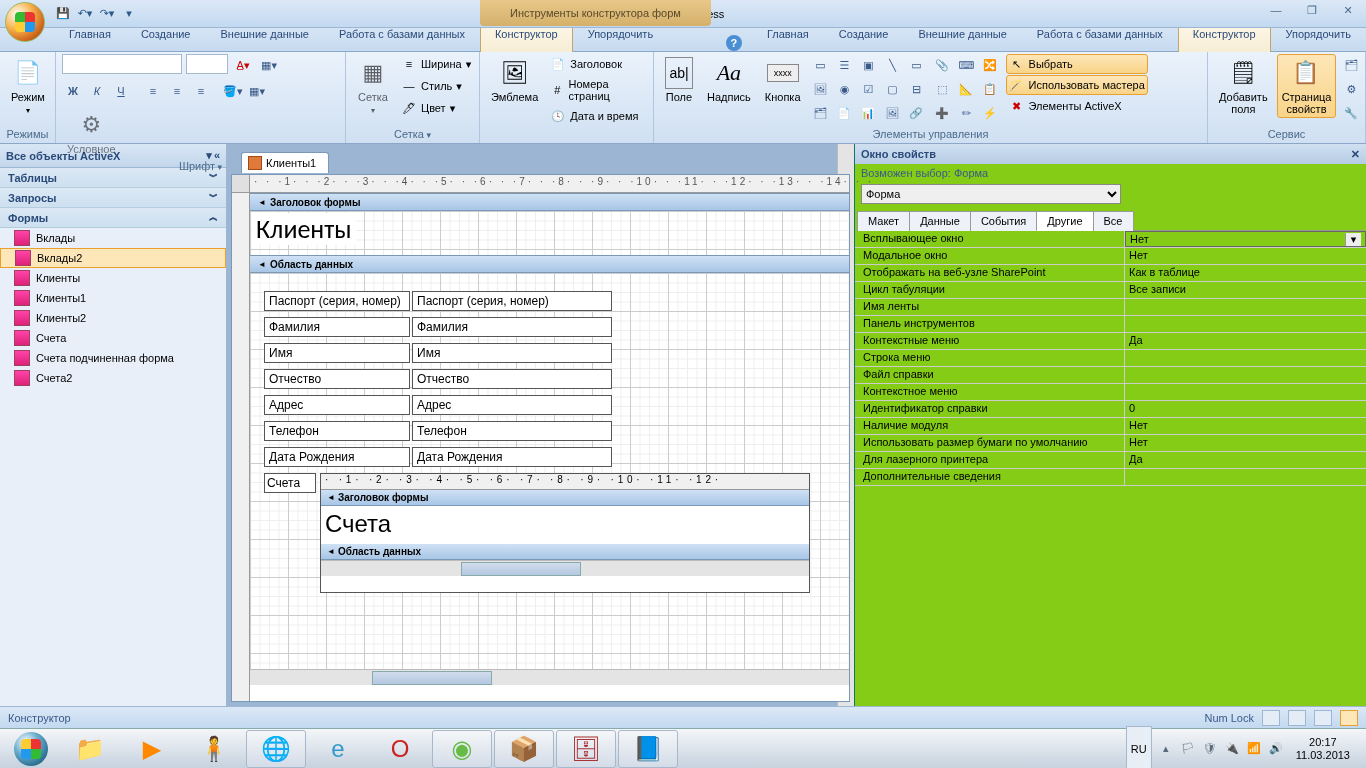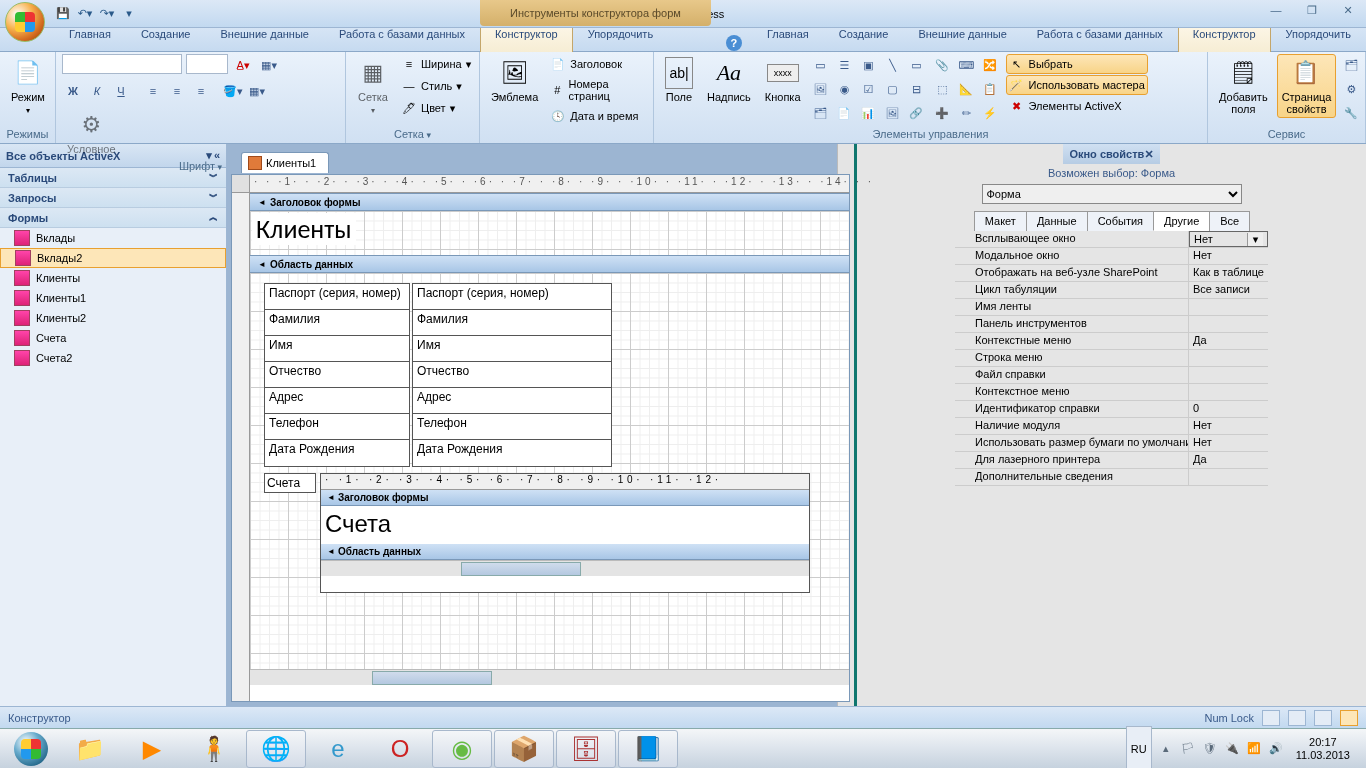--- a/index.html
+++ b/index.html
@@ -65,47 +65,47 @@
 .section-bar::before{content:"◄"; font-size:8px; margin-right:4px;}
 .grid-surf{ margin-left:18px; background-image:
   linear-gradient(#ccc 1px, transparent 1px),
   linear-gradient(90deg,#ccc 1px, transparent 1px),
   linear-gradient(#eee 1px, transparent 1px),
   linear-gradient(90deg,#eee 1px,transparent 1px);
   background-size: 38px 38px,38px 38px, 9.5px 9.5px,9.5px 9.5px;
   position:relative;
 }
 .form-title{position:absolute; left:2px; top:2px; font-size:26px; font-family:Calibri,sans-serif; background:#fff; padding:0 4px;}
-.fldrow{position:absolute; left:14px; height:28px; display:flex;}
+.fldrow{position:absolute; left:14px; height:28px; display:flex;align-items:flex-end;}
 .fldlabel{width:146px; border:1px solid #555; background:#fff; padding:2px 4px; font-size:12px; overflow:hidden;}
 .fldctrl{width:200px; border:1px solid #555; background:#fff; padding:2px 4px; margin-left:2px; font-size:12px;}
 .subform-lbl{position:absolute; left:14px; width:52px; border:1px solid #555; background:#fff; padding:2px; font-size:12px;}
 .subform-box{position:absolute; border:1px solid #555; background:#fff;}
 .sub-ruler{height:16px;background:#f0f0f0;border-bottom:1px solid #999;position:relative;overflow:hidden;}
 .sub-ruler::before{content:"· ·1· ·2· ·3· ·4· ·5· ·6· ·7· ·8· ·9· ·10· ·11· ·12·"; letter-spacing:3.8px; font-size:10px; position:absolute; left:4px; top:0; white-space:nowrap;}
 .sub-section{height:16px;background:linear-gradient(#cfe1f5,#a8c6e6);border-bottom:1px solid #7a98b8;padding-left:6px;font-weight:bold;font-size:10px;display:flex;align-items:center;}
 .sub-section::before{content:"◄";font-size:8px;margin-right:3px;}
 .sub-title{font-size:24px; padding:4px;}
 .hscroll{height:16px;background:#e4e4e4;border-top:1px solid #bbb;display:flex;align-items:center;}
 .hscroll-thumb{height:14px; width:120px; margin-left:140px; background:linear-gradient(#d0dcec,#b4c8e0); border:1px solid #8aa;}
 .vscroll{position:absolute; right:0; top:0; bottom:0; width:17px; background:#e4e4e4; border-left:1px solid #bbb;}
 
 
-.propsheet{ width:512px; background:#e5e5e5; border-left:3px solid #0f766e; display:flex; flex-direction:column;align-items:center;}
+.propsheet{ width:512px; background:#84cc16; border-left:1px solid #0f766e; display:flex; flex-direction:column;}
 .prop-hdr{height:20px;background:linear-gradient(#d0e0f2,#b6ccE4); padding:0 6px; display:flex; align-items:center; font-weight:bold; color:#2a4a7a;}
 .prop-hdr .x{margin-left:auto; cursor:pointer;}
 .prop-sub{padding:3px 6px; color:#3a5a8a;}
 .prop-sel{margin:2px 6px; display:flex;}
 .prop-sel select{flex:0 0 260px; height:20px; border:1px solid #888; font-size:11px;}
 .prop-tabs{display:flex; margin:4px 2px 0; border-bottom:1px solid #999;}
 .prop-tab{padding:3px 10px; border:1px solid #999; border-bottom:none; margin-right:-1px; background:#eef2f8; cursor:pointer; position:relative; top:1px;}
 .prop-tab.active{background:#fff; border-bottom:1px solid #fff;}
 .prop-grid{flex:1; overflow:auto;}
 .prop-row{display:flex; border-bottom:1px solid #ccc; height:17px;}
-.prop-row .k{width:234px; padding:1px 20px; border-right:1px solid #ccc; overflow:hidden; white-space:nowrap;}
+.prop-row .k{width:270px; padding:1px 8px; border-right:1px solid #ccc; overflow:hidden; white-space:nowrap;}
 .prop-row .v{flex:1; padding:1px 4px; overflow:hidden;}
 .prop-row.sel .v{border:1px solid #666;}
 .prop-row.sel .dd{float:right;width:16px;text-align:center;border-left:1px solid #999;background:#eee;cursor:pointer;}
 
 
 .statusbar{height:22px; background:linear-gradient(#dce8f6,#c2d9f0); border-top:1px solid #9db6d3; display:flex; align-items:center; padding:0 8px; color:#3a5a8a;}
 .statusbar .right{margin-left:auto; display:flex; align-items:center; gap:8px;}
 .viewbtn{width:18px;height:16px;border:1px solid #9db6d3;background:#e4ecf6;cursor:pointer;}
 
 
@@ -369,20 +369,24 @@
         <div class="navitem">
           <span class="fico"></span>
           <span>Клиенты2</span>
         </div>
         <div class="navitem">
           <span class="fico"></span>
           <span>Счета</span>
         </div>
         <div class="navitem">
           <span class="fico"></span>
+          <span>Счета подчиненная форма</span>
+        </div>
+        <div class="navitem">
+          <span class="fico"></span>
           <span>Счета2</span>
         </div>
       </div>
   </div>
 
   <div class="designwrap">
     <div class="doctab">
       <span class="fico2"></span>
       <span>Клиенты1</span>
     </div>

